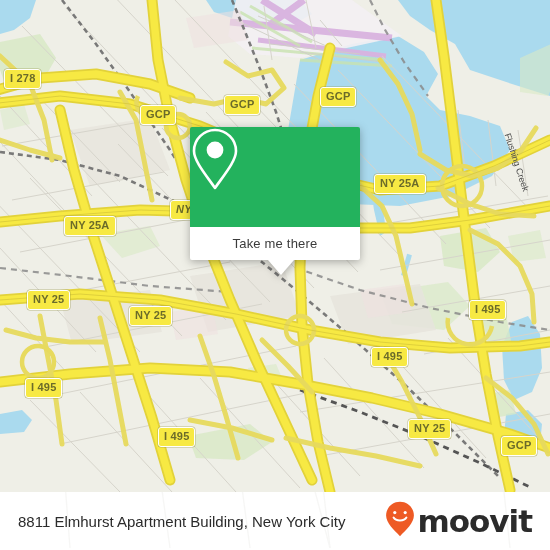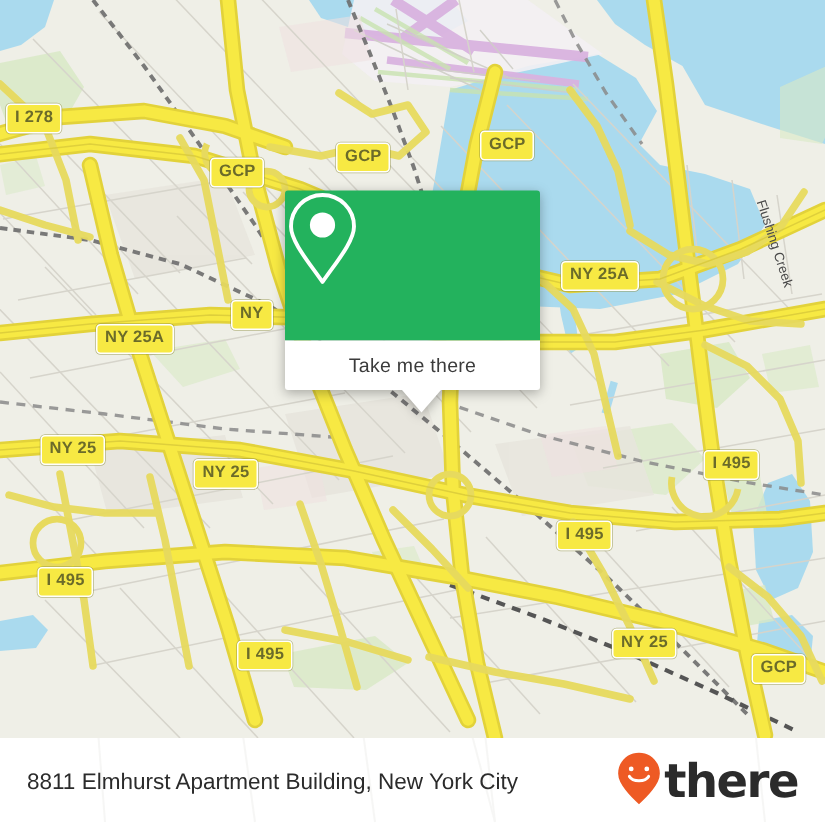--- a/index.html
+++ b/index.html
@@ -312,21 +312,21 @@
       </g>
     </svg>
 
     <div id="shield-layer">
         <div class="shield" style="left: 4px; top: 69px;">I 278</div>
         <div class="shield" style="left: 140px; top: 105px;">GCP</div>
         <div class="shield" style="left: 224px; top: 95px;">GCP</div>
         <div class="shield" style="left: 320px; top: 87px;">GCP</div>
         <div class="shield" style="left: 374px; top: 174px;">NY 25A</div>
         <div class="shield" style="left: 64px; top: 216px;">NY 25A</div>
-        <div class="shield" style="left: 154px; top: 200px;">NY</div>
+        <div class="shield" style="left: 170px; top: 200px; font-style: italic;">NY</div>
         <div class="shield" style="left: 27px; top: 290px;">NY 25</div>
         <div class="shield" style="left: 129px; top: 306px;">NY 25</div>
         <div class="shield" style="left: 469px; top: 300px;">I 495</div>
         <div class="shield" style="left: 371px; top: 347px;">I 495</div>
         <div class="shield" style="left: 25px; top: 378px;">I 495</div>
         <div class="shield" style="left: 158px; top: 427px;">I 495</div>
         <div class="shield" style="left: 408px; top: 419px;">NY 25</div>
         <div class="shield" style="left: 501px; top: 436px;">GCP</div>
       </div>
 
@@ -369,18 +369,18 @@
       <span class="brand">
         <span>
           <svg width="30" height="36" viewBox="0 0 30 36" aria-hidden="true">
             <path d="M15 0.8 C7.2 0.8 1.1 6.9 1.1 14.6 C1.1 22 9.2 29.4 15 35.2
                      C20.8 29.4 28.9 22 28.9 14.6 C28.9 6.9 22.8 0.8 15 0.8 Z" fill="#ee5a24"></path>
             <circle cx="9.8" cy="11.6" r="1.6" fill="#ffffff"></circle>
             <circle cx="20.2" cy="11.6" r="1.6" fill="#ffffff"></circle>
             <path d="M8.6 16.6 C10.8 20.4 19.2 20.4 21.4 16.6" fill="none" stroke="#ffffff" stroke-width="2" stroke-linecap="round"></path>
           </svg>
         </span>
-        <span class="brand-word">there</span>
+        <span class="brand-word">moovit</span>
       </span>
     </div>
   </div>
 
 </div>
 
 </body></html>

